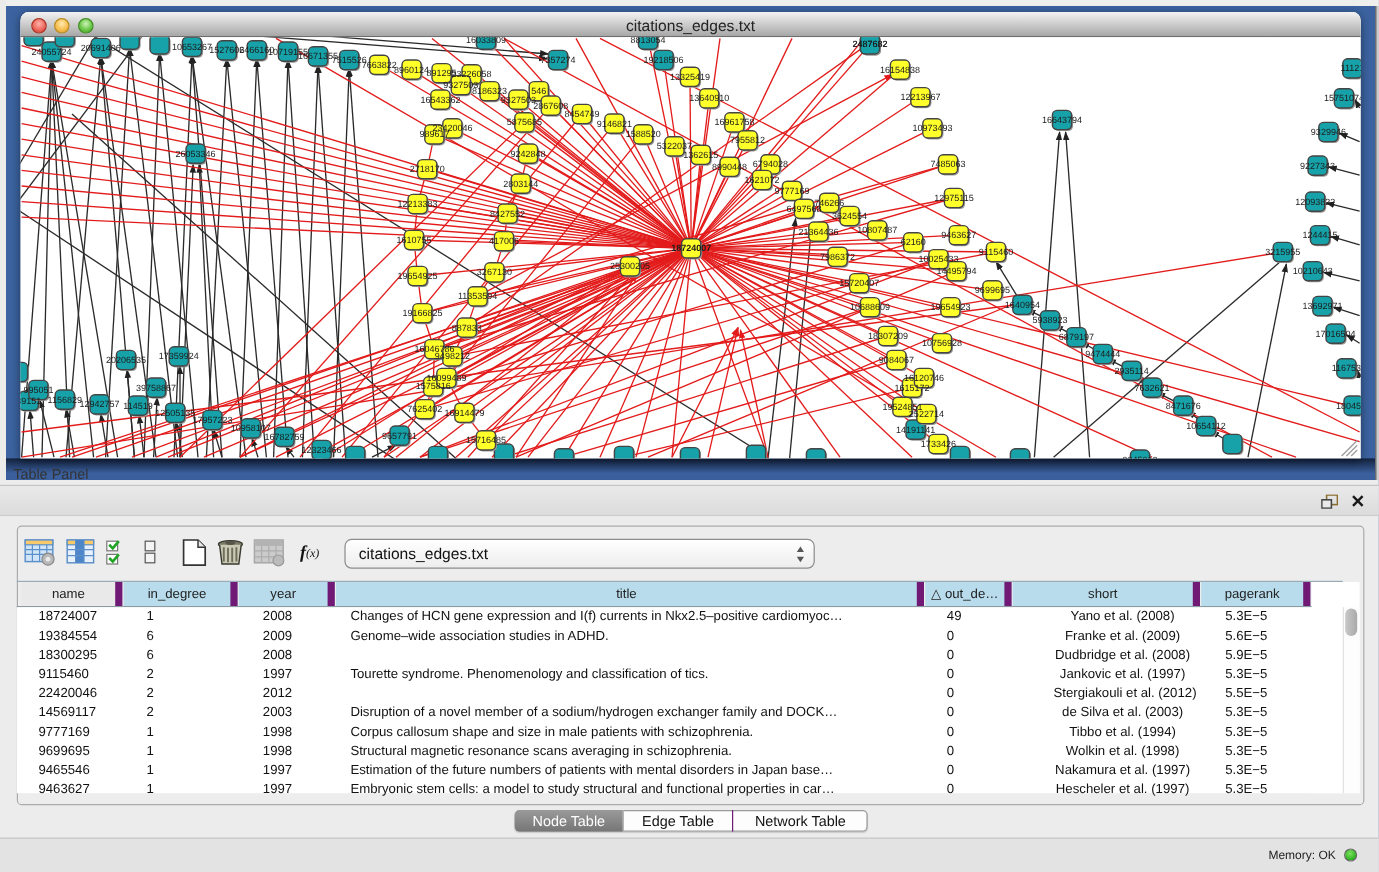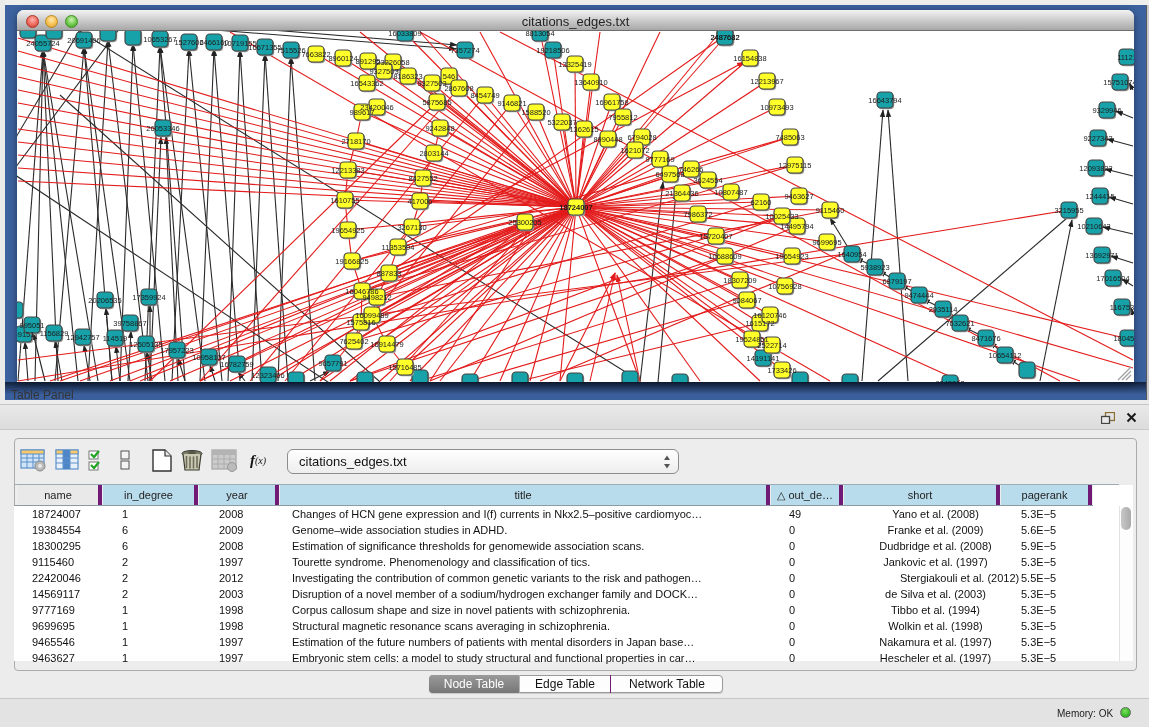--- a/index.html
+++ b/index.html
@@ -1,20 +1,20 @@
 <!DOCTYPE html>
 <html><head><meta charset="utf-8">
 <style>
 * { margin:0; padding:0; box-sizing:border-box; }
 html,body { width:1149px; height:727px; overflow:hidden; font-family:"Liberation Sans",sans-serif; }
 body { background:#ececec; position:relative; }
 .abs { position:absolute; }
 .trow { position:absolute; left:14px; width:1105px; height:16px; font-size:11px; color:#111; }
 .trow span { position:absolute; top:1px; white-space:nowrap; }
-.hcell { position:absolute; top:485px; height:21px; background:#b9dcec; border-right:4px solid #701a75;
+.hcell { position:absolute; top:485px; height:21px; background:#b9dcec; border-right:6px solid #701a75;
   font-size:11px; color:#222; text-align:center; line-height:21px; }
 </style></head>
 <body>
 
 <div class="abs" style="left:5px;top:5px;width:1141px;height:395px;background:#3c63a0"></div>
 <div class="abs" style="left:5px;top:382px;width:1141px;height:18px;background:linear-gradient(#13233f,#3b5f9c 70%)"></div>
 
 <div class="abs" style="left:0;top:0;width:1149px;height:5px;background:#efefed"></div>
 <div class="abs" style="left:0;top:0;width:5px;height:400px;background:#ebebe9"></div>
 
@@ -795,57 +795,55 @@
     <span style="left:205px">2009</span>
     <span style="left:278px">Genome–wide association studies in ADHD.</span>
     <span style="left:775px">0</span>
     <span style="left:843px;width:157px;text-align:center">Franke et al. (2009)</span>
     <span style="left:1007px">5.6E−5</span>
   </div>
 <div class="trow" style="top:539px">
     <span style="left:18px">18300295</span>
     <span style="left:108px">6</span>
     <span style="left:205px">2008</span>
-    <span style="left:278px">Estimation of significance thresholds for genomewide association scans.</span>
     <span style="left:775px">0</span>
     <span style="left:843px;width:157px;text-align:center">Dudbridge et al. (2008)</span>
     <span style="left:1007px">5.9E−5</span>
   </div>
 <div class="trow" style="top:555px">
     <span style="left:18px">9115460</span>
     <span style="left:108px">2</span>
     <span style="left:205px">1997</span>
     <span style="left:278px">Tourette syndrome. Phenomenology and classification of tics.</span>
     <span style="left:775px">0</span>
     <span style="left:843px;width:157px;text-align:center">Jankovic et al. (1997)</span>
     <span style="left:1007px">5.3E−5</span>
   </div>
 <div class="trow" style="top:571px">
     <span style="left:18px">22420046</span>
     <span style="left:108px">2</span>
     <span style="left:205px">2012</span>
-    <span style="left:278px">Investigating the contribution of common genetic variants to the risk and pathogen…</span>
     <span style="left:775px">0</span>
-    <span style="left:886px;width:157px;">Stergiakouli et al. (2012)</span>
+    <span style="left:845px;width:157px;text-align:center">Stergiakouli et al. (2012)</span>
     <span style="left:1007px">5.5E−5</span>
   </div>
 <div class="trow" style="top:587px">
     <span style="left:18px">14569117</span>
     <span style="left:108px">2</span>
     <span style="left:205px">2003</span>
     <span style="left:278px">Disruption of a novel member of a sodium/hydrogen exchanger family and DOCK…</span>
     <span style="left:775px">0</span>
     <span style="left:843px;width:157px;text-align:center">de Silva et al. (2003)</span>
     <span style="left:1007px">5.3E−5</span>
   </div>
 <div class="trow" style="top:603px">
     <span style="left:18px">9777169</span>
     <span style="left:108px">1</span>
     <span style="left:205px">1998</span>
-    <span style="left:278px">Corpus callosum shape and size in novel patients with schizophrenia.</span>
+    <span style="left:278px">Corpus callosum shape and size in male patients with schizophrenia.</span>
     <span style="left:775px">0</span>
     <span style="left:843px;width:157px;text-align:center">Tibbo et al. (1994)</span>
     <span style="left:1007px">5.3E−5</span>
   </div>
 <div class="trow" style="top:619px">
     <span style="left:18px">9699695</span>
     <span style="left:108px">1</span>
     <span style="left:205px">1998</span>
     <span style="left:278px">Structural magnetic resonance scans averaging in schizophrenia.</span>
     <span style="left:775px">0</span>

